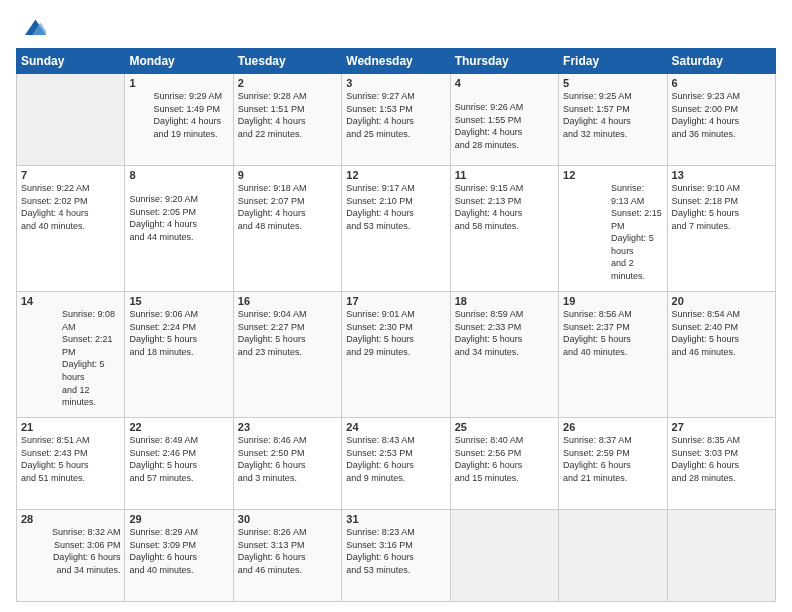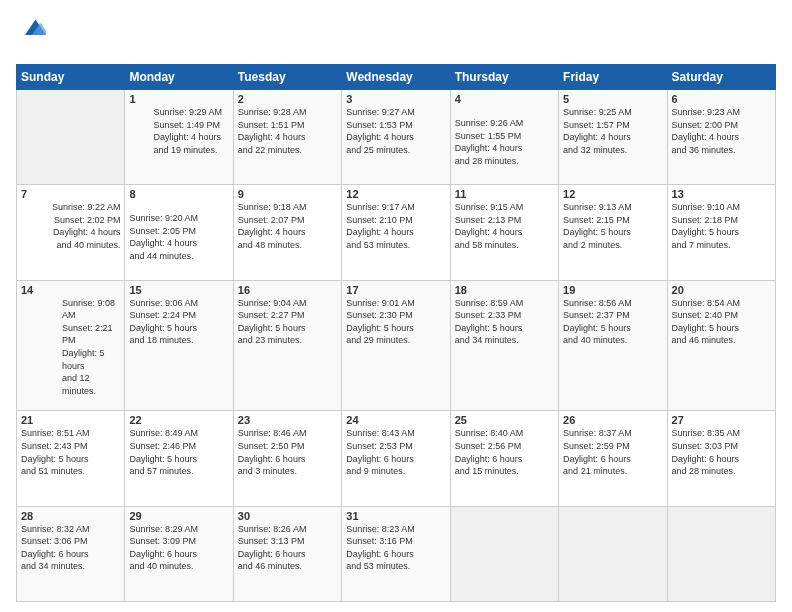--- a/index.html
+++ b/index.html
@@ -9,21 +9,20 @@
       width: 792px;
       height: 612px;
       overflow: hidden;
     }
     .page {
       width: 792px;
       height: 612px;
       padding: 10px 16px 10px 16px;
       display: flex;
       flex-direction: column;
-      gap: 16px;
     }
     .header {
       display: flex;
       justify-content: space-between;
       align-items: flex-start;
       margin-bottom: 6px;
     }
     .logo {
       display: flex;
       align-items: center;
@@ -180,21 +179,21 @@
             <span class="day-num">6</span>
             <div class="cell-text" style="white-space: pre-line;">Sunrise: 9:23 AM
 Sunset: 2:00 PM
 Daylight: 4 hours
 and 36 minutes.</div>
           </td>
         </tr>
         <tr>
           <td>
             <span class="day-num">7</span>
-            <div class="cell-text" style="white-space: pre-line; text-align: right;">Sunrise: 9:22 AM
+            <div class="cell-text" style="white-space: pre-line;">Sunrise: 9:22 AM
 Sunset: 2:02 PM
 Daylight: 4 hours
 and 40 minutes.</div>
           </td>
           <td>
             <span class="day-num">8</span>
             <div class="cell-text" style="white-space: pre-line; margin-top: 12px;">Sunrise: 9:20 AM
 Sunset: 2:05 PM
 Daylight: 4 hours
 and 44 minutes.</div>
@@ -215,21 +214,21 @@
           </td>
           <td>
             <span class="day-num">11</span>
             <div class="cell-text" style="white-space: pre-line;">Sunrise: 9:15 AM
 Sunset: 2:13 PM
 Daylight: 4 hours
 and 58 minutes.</div>
           </td>
           <td>
             <span class="day-num">12</span>
-            <div class="cell-text" style="white-space: pre-line;">Sunrise: 9:13 AM
+            <div class="cell-text" style="white-space: pre-line; margin-left: 48px;">Sunrise: 9:13 AM
 Sunset: 2:15 PM
 Daylight: 5 hours
 and 2 minutes.</div>
           </td>
           <td>
             <span class="day-num">13</span>
             <div class="cell-text" style="white-space: pre-line;">Sunrise: 9:10 AM
 Sunset: 2:18 PM
 Daylight: 5 hours
 and 7 minutes.</div>
@@ -333,21 +332,21 @@
             <span class="day-num">27</span>
             <div class="cell-text" style="white-space: pre-line;">Sunrise: 8:35 AM
 Sunset: 3:03 PM
 Daylight: 6 hours
 and 28 minutes.</div>
           </td>
         </tr>
         <tr>
           <td>
             <span class="day-num">28</span>
-            <div class="cell-text" style="white-space: pre-line;">Sunrise: 8:32 AM
+            <div class="cell-text" style="white-space: pre-line; text-align: right;">Sunrise: 8:32 AM
 Sunset: 3:06 PM
 Daylight: 6 hours
 and 34 minutes.</div>
           </td>
           <td>
             <span class="day-num">29</span>
             <div class="cell-text" style="white-space: pre-line;">Sunrise: 8:29 AM
 Sunset: 3:09 PM
 Daylight: 6 hours
 and 40 minutes.</div>

